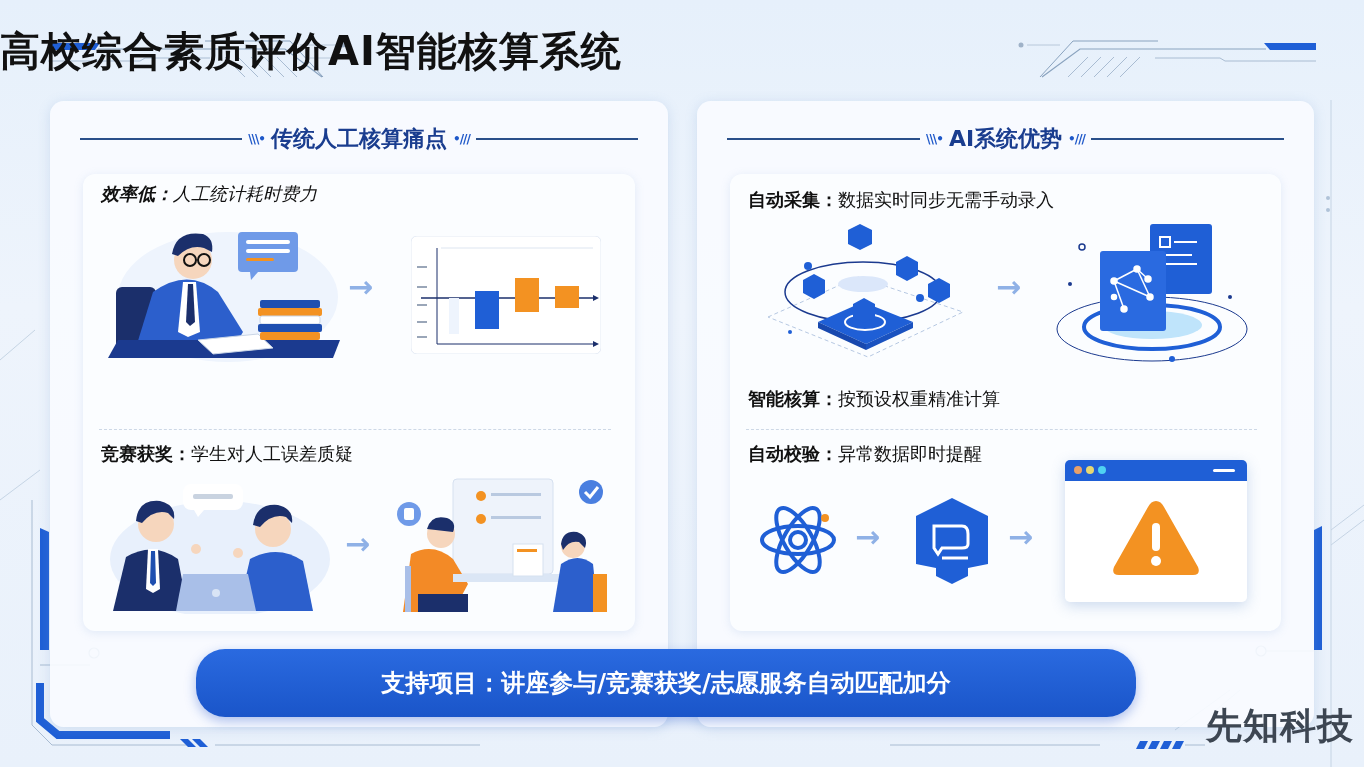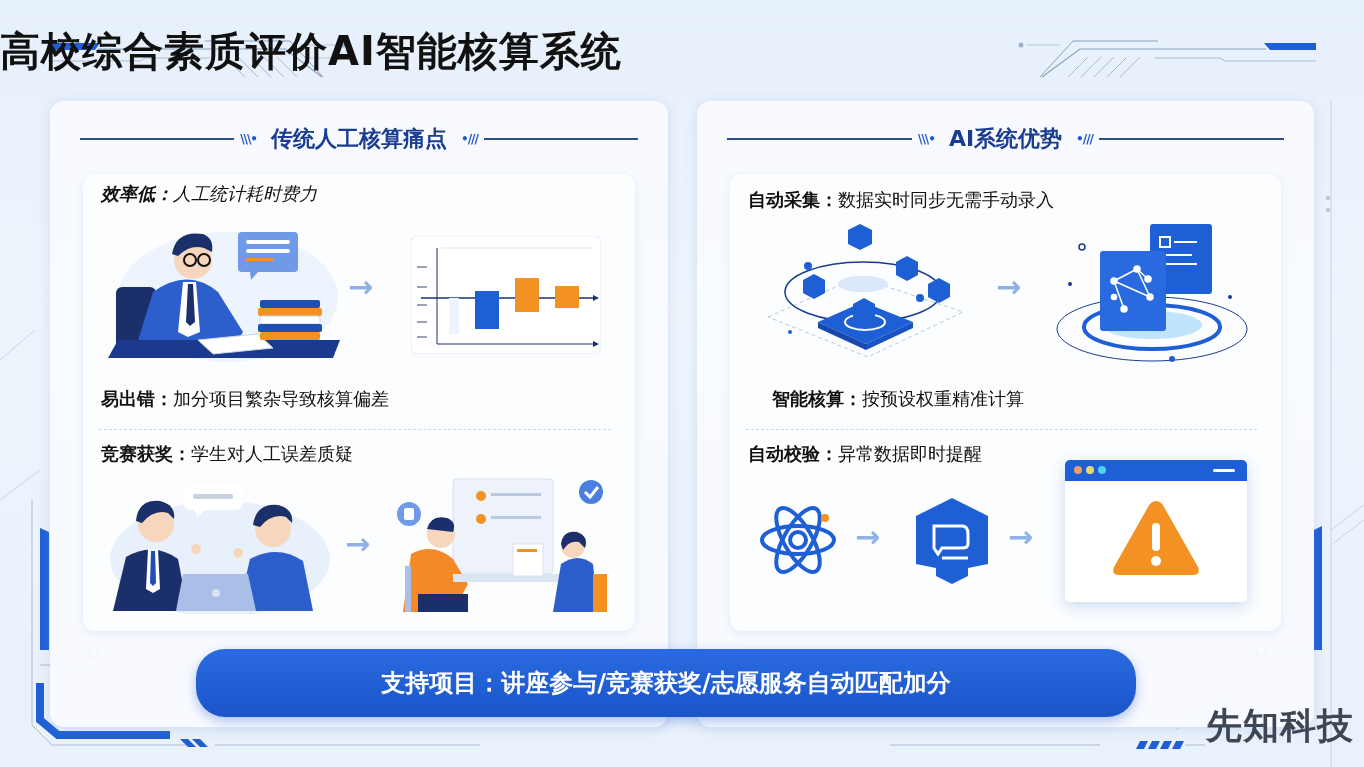--- a/index.html
+++ b/index.html
@@ -22,21 +22,21 @@
     box-shadow: 0 2px 12px rgba(120,160,210,0.25);
   }
   .panel.left { left: 50px; width: 618px; }
   .panel.right { left: 697px; width: 617px; }
   .panel-head {
     position: absolute; top: 18px; left: 30px; right: 30px; height: 40px;
     display: flex; align-items: center; justify-content: center;
   }
   .panel-head .line { flex: 1; height: 2px; background: #2a4f8a; }
   .panel-head .marks { color: #1f58c9; font-size: 12px; font-weight: bold; margin: 0 6px; letter-spacing: -1px; }
-  .panel-head .htext { font-size: 22px; font-weight: bold; color: #1a3d8f; margin: 0 8px; }
+  .panel-head .htext { font-size: 22px; font-weight: bold; color: #1a3d8f; margin: 0 0; }
   .card {
     position: absolute; left: 33px; right: 33px; top: 73px; height: 457px;
     background: #fbfdff; border-radius: 12px;
     box-shadow: 0 2px 10px rgba(120,160,210,0.18);
   }
   .item-label {
     position: absolute; left: 18px; font-size: 18px; color: #111;
   }
   .item-label b { font-weight: bold; }
   .divider {
@@ -183,23 +183,20 @@
       <rect x="144" y="50" width="24" height="22" fill="#f39222"></rect>
       <g fill="#9aa6b8">
         <rect x="6" y="30" width="10" height="2"></rect>
           <rect x="6" y="50" width="10" height="2"></rect>
         <rect x="6" y="68" width="10" height="2"></rect>
           <rect x="6" y="85" width="10" height="2"></rect>
         <rect x="6" y="100" width="10" height="2"></rect>
       </g>
     </svg>
 
-    <div class="item-label" style="top:213px;">
-      <b>易出错：</b><span>加分项目繁杂导致核算偏差</span>
-    </div>
     <div class="divider" style="top:255px;"></div>
     <div class="item-label" style="top:268px;">
       <b>竞赛获奖：</b><span>学生对人工误差质疑</span>
     </div>
 
     <svg class="deco" style="left:25px;top:305px;" width="225" height="135" viewBox="0 0 225 135">
       <ellipse cx="112" cy="80" rx="110" ry="58" fill="#e8f0fc"></ellipse>
       <rect x="75" y="5" width="60" height="26" rx="8" fill="#fff"></rect>
       <polygon points="86,31 96,31 90,38" fill="#fff"></polygon>
       <rect x="85" y="15" width="40" height="5" rx="2" fill="#c9d3e0"></rect>
@@ -298,21 +295,21 @@
           <circle cx="72" cy="90" r="3"></circle>
         <circle cx="96" cy="60" r="3"></circle>
           <circle cx="62" cy="78" r="2.5"></circle>
       </g>
       <circle cx="30" cy="28" r="3" fill="none" stroke="#1b3a8f" stroke-width="1.5"></circle>
       <circle cx="178" cy="78" r="2" fill="#1b3a8f"></circle>
       <circle cx="18" cy="65" r="2" fill="#1b3a8f"></circle>
       <circle cx="120" cy="140" r="3" fill="#1f5fd6"></circle>
     </svg>
 
-    <div class="item-label" style="top:213px;margin-left:24px;">
+    <div class="item-label" style="top:213px;">
       <b>智能核算：</b><span>按预设权重精准计算</span>
     </div>
     <div class="divider" style="top:255px;"></div>
     <div class="item-label" style="top:268px;">
       <b>自动校验：</b><span>异常数据即时提醒</span>
     </div>
 
     <svg class="deco" style="left:28px;top:322px;" width="80" height="88" viewBox="0 0 80 88">
       <g fill="none" stroke="#1f5fd6" stroke-width="4">
         <ellipse cx="40" cy="44" rx="36" ry="14"></ellipse>

